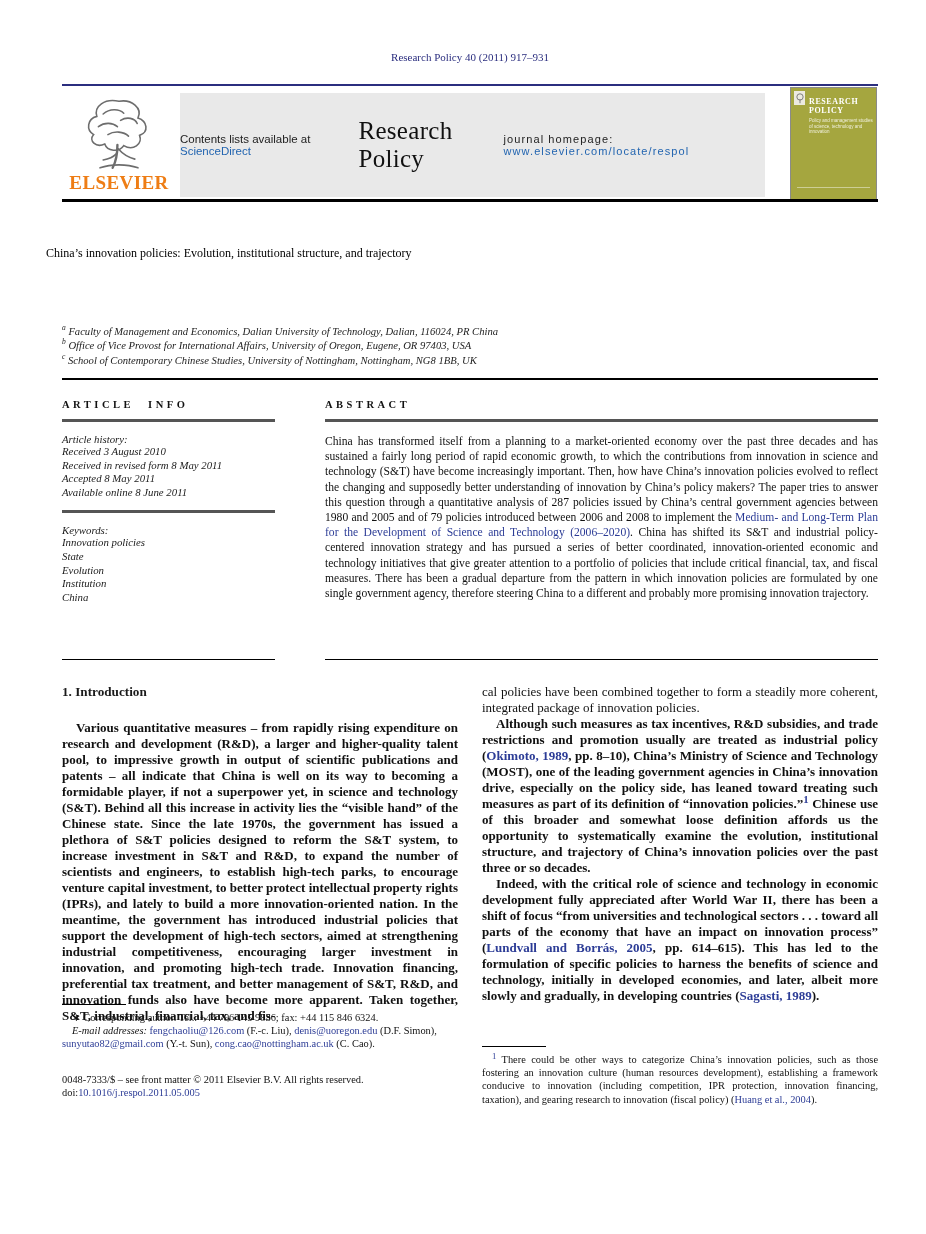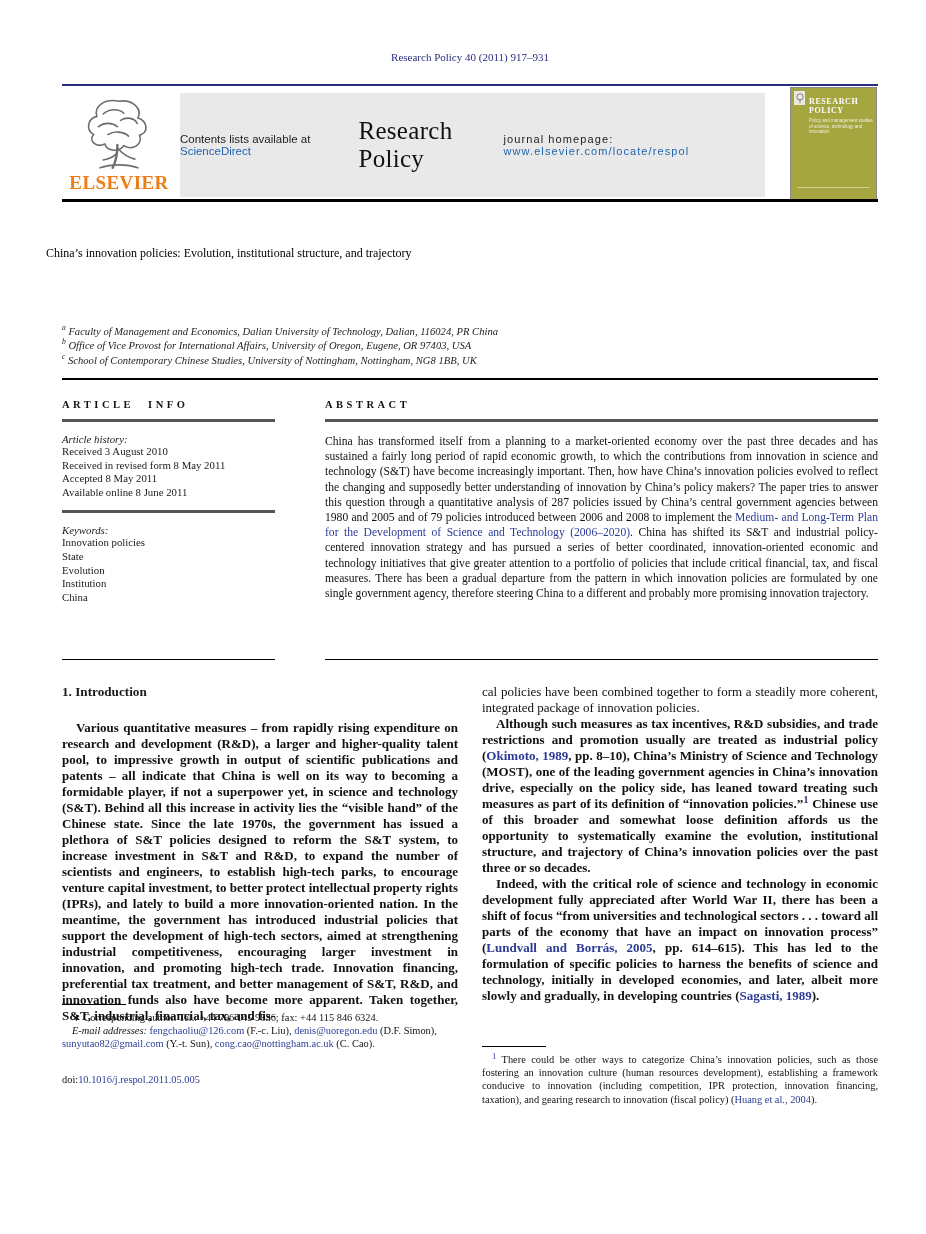--- a/index.html
+++ b/index.html
@@ -46,21 +46,21 @@
           line-height:14.4px;color:#222;}
   .affils sup{font-size:7.5px;}
   .rule2{position:absolute;left:62px;top:378px;width:816px;height:2px;background:#000;}
 
   .info-col{position:absolute;left:62px;top:399px;width:213px;}
   .abs-col{position:absolute;left:325px;top:399px;width:553px;}
   .sec-head{font-size:10.5px;font-weight:bold;letter-spacing:3.5px;word-spacing:8px;color:#111;}
   .head-rule{height:3px;background:#555;margin-top:9px;}
   .mid-rule{height:3px;background:#555;margin-top:11px;}
   .info-label{font-style:italic;font-size:10.8px;margin-top:11px;}
-  .info-line{font-size:10.8px;line-height:13.6px;}
+  .info-line{font-size:10.8px;line-height:13.6px;font-style:italic;}
   .abs-text{margin-top:12px;font-size:11.6px;line-height:15.2px;text-align:justify;color:#111;}
   .abs-copy{margin-top:3px;text-align:right;font-size:11.4px;}
   .info-bottom{position:absolute;left:62px;top:659px;width:213px;height:1px;background:#000;}
   .abs-bottom{position:absolute;left:325px;top:659px;width:553px;height:1px;background:#000;}
 
   .sec1{position:absolute;left:62px;top:684px;width:396px;font-weight:bold;font-size:13.2px;}
   .colL{position:absolute;left:62px;top:720px;width:396px;}
   .colR{position:absolute;left:482px;top:684px;width:396px;}
   .body-p{font-size:13px;line-height:16px;text-align:justify;color:#111;margin:0;}
   .indent{text-indent:14px;font-weight:bold;}
@@ -172,20 +172,21 @@
     <p class="body-p">cal policies have been combined together to form a steadily more coherent, integrated package of innovation policies.</p>
     <p class="body-p indent">Although such measures as tax incentives, R&amp;D subsidies, and trade restrictions and promotion usually are treated as industrial policy (<span class="link">Okimoto, 1989</span>, pp. 8–10), China’s Ministry of Science and Technology (MOST), one of the leading government agencies in China’s innovation drive, especially on the policy side, has leaned toward treating such measures as part of its definition of “innovation policies.”<sup class="link">1</sup> Chinese use of this broader and somewhat loose definition affords us the opportunity to systematically examine the evolution, institutional structure, and trajectory of China’s innovation policies over the past three or so decades.</p>
     <p class="body-p indent">Indeed, with the critical role of science and technology in economic development fully appreciated after World War II, there has been a shift of focus “from universities and technological sectors . . . toward all parts of the economy that have an impact on innovation process” (<span class="link">Lundvall and Borrás, 2005</span>, pp. 614–615). This has led to the formulation of specific policies to harness the benefits of science and technology, initially in developed economies, and later, albeit more slowly and gradually, in developing countries (<span class="link">Sagasti, 1989</span>).</p>
   </div>
 
   <div class="fnL">
     <div class="fn-rule"></div>
     <p class="fn-indent">∗ Corresponding author. Tel.: +44 796 145 9836; fax: +44 115 846 6324.</p>
     <p class="fn-indent"><em>E-mail addresses: </em><span class="link">fengchaoliu@126.com</span> (F.-c. Liu), <span class="link">denis@uoregon.edu</span> (D.F. Simon), <span class="link">sunyutao82@gmail.com</span> (Y.-t. Sun), <span class="link">cong.cao@nottingham.ac.uk</span> (C. Cao).</p>
     <div class="fn-footer">
+      <div>0048-7333/$ – see front matter © 2011 Elsevier B.V. All rights reserved.</div>
       <div>doi:<span class="link">10.1016/j.respol.2011.05.005</span></div>
     </div>
   </div>
 
   <div class="fnR">
     <div class="fn-rule"></div>
     <p class="fn-indent fn-justify"><sup class="link">1</sup> There could be other ways to categorize China’s innovation policies, such as those fostering an innovation culture (human resources development), establishing a framework conducive to innovation (including competition, IPR protection, innovation financing, taxation), and gearing research to innovation (fiscal policy) (<span class="link">Huang et al., 2004</span>).</p>
   </div>
 
 </div>

